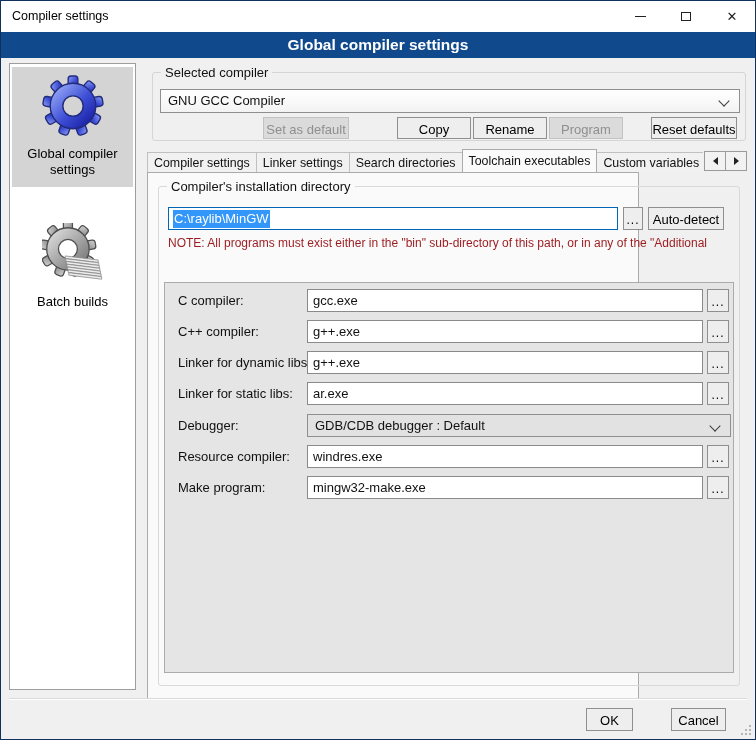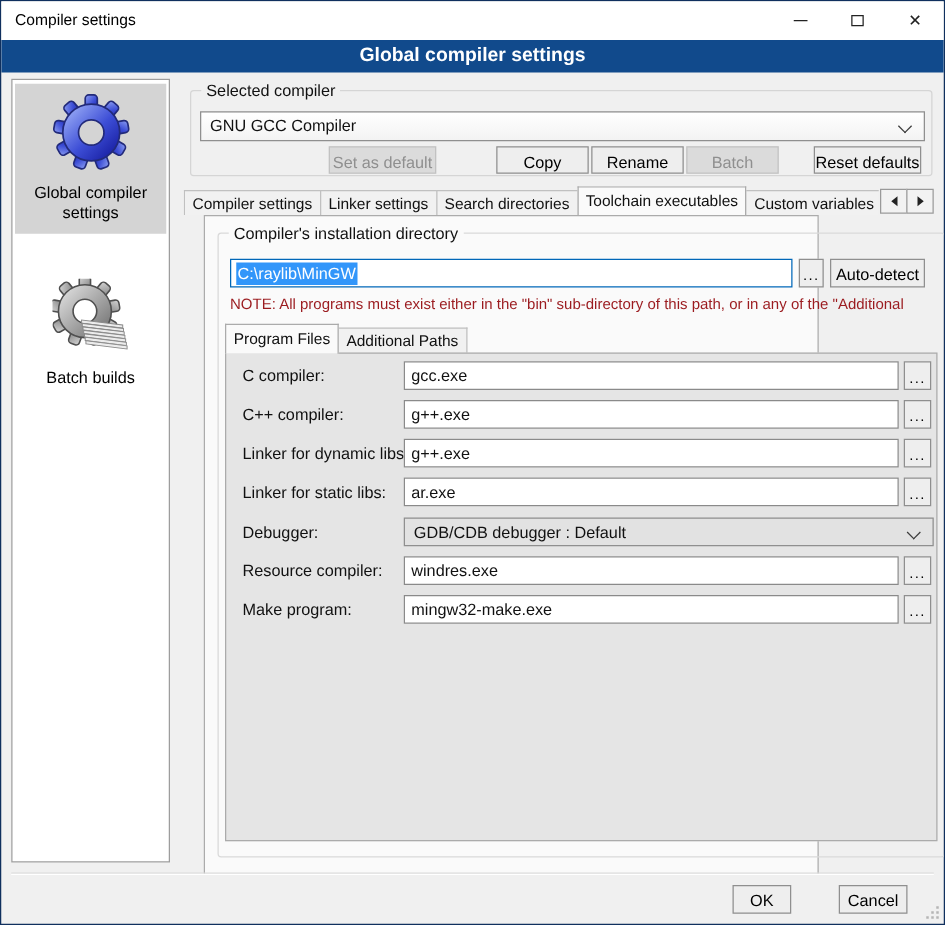--- a/index.html
+++ b/index.html
@@ -63,21 +63,21 @@
     background:#f1f1f1; border:1px solid #c0c0c0; border-bottom:none; margin-right:-1px; cursor:default; }
   .tab.active { height:23px; background:#fafafa; border-color:#ababab; z-index:3; padding-top:4px; position:relative; }
   .tab-arrows { position:absolute; left:703px; top:150px; display:flex; }
   .tab-arrow { width:22px; height:20px; background:#f2f2f2; border:1px solid #9a9a9a;
     display:flex; align-items:center; justify-content:center; margin-right:-1px; cursor:default; }
   .tri-left { width:0; height:0; border-top:4px solid transparent; border-bottom:4px solid transparent; border-right:5px solid #222; }
   .tri-right { width:0; height:0; border-top:4px solid transparent; border-bottom:4px solid transparent; border-left:5px solid #222; }
 
   
   .tabpage { position:absolute; left:146px; top:171px; width:492px; height:528px;
-    background:#fafafa; border:1px solid #ababab;margin-left:16px; }
+    background:#fafafa; border:1px solid #ababab; }
   .group-install { left:10px; top:13px; width:582px; height:500px; border-color:#d9d9d9; }
 
   .pathfield { position:absolute; left:9px; top:20px; width:450px; height:23px;
     background:#fff; border:1px solid #0067b8; padding:3px 4px 0; font-size:13px;
     white-space:nowrap; overflow:hidden; cursor:text; }
   .pathfield .sel { background:#3296fa; color:#fff; padding:1px 1px 2px; }
   .dots-btn { font-size:12px; letter-spacing:1px; line-height:14px; }
   .note { position:absolute; left:9px; top:49px; right:1px; font-size:12px;
     white-space:nowrap; overflow:hidden; }
 
@@ -203,21 +203,21 @@
   </div>
 
   <div class="groupbox group-sel">
     <span class="legend on-gray">Selected compiler</span>
     <div class="combo combo-main">
       <span>GNU GCC Compiler</span>
     </div>
     <button class="btn disabled" style="left:110px; top:44px; width:86px;">Set as default</button>
     <button class="btn" style="left:244px; top:44px; width:74px;">Copy</button>
     <button class="btn" style="left:320px; top:44px; width:74px;">Rename</button>
-    <button class="btn disabled" style="left:396px; top:44px; width:74px;">Batch</button>
+    <button class="btn disabled" style="left:396px; top:44px; width:74px;">Program</button>
     <button class="btn" style="left:498px; top:44px; width:86px;">Reset defaults</button>
   </div>
 
   <div class="tabbar">
     <div class="tab">Compiler settings</div>
     <div class="tab">Linker settings</div>
     <div class="tab">Search directories</div>
     <div class="tab active">Toolchain executables</div>
     <div class="tab">Custom variables</div>
 
@@ -236,24 +236,20 @@
       <span class="legend on-white">Compiler's installation directory</span>
 
       <div class="pathfield">
         <span class="sel">C:\raylib\MinGW</span>
       </div>
       <button class="btn dots-btn" style="left:464px; top:20px; width:20px; height:23px;">...</button>
       <button class="btn" style="left:489px; top:20px; width:76px; height:23px;">Auto-detect</button>
 
       <div class="note" style="color:#9b1b1f">NOTE: All programs must exist either in the "bin" sub-directory of this path, or in any of the "Additional</div>
 
-      <div class="subtabs">
-        <div class="tab active" style="height:24px;">Program Files</div>
-        <div class="tab" style="height:21px;">Additional Paths</div>
-      </div>
 
       <div class="subpage">
 
         <div class="frow" style="top:6px;">
           <span class="flabel">C compiler:</span>
           <div class="finput"><span>gcc.exe</span></div>
           <button class="btn dots-btn dots">...</button>
         </div>
 
         <div class="frow" style="top:37px;">

